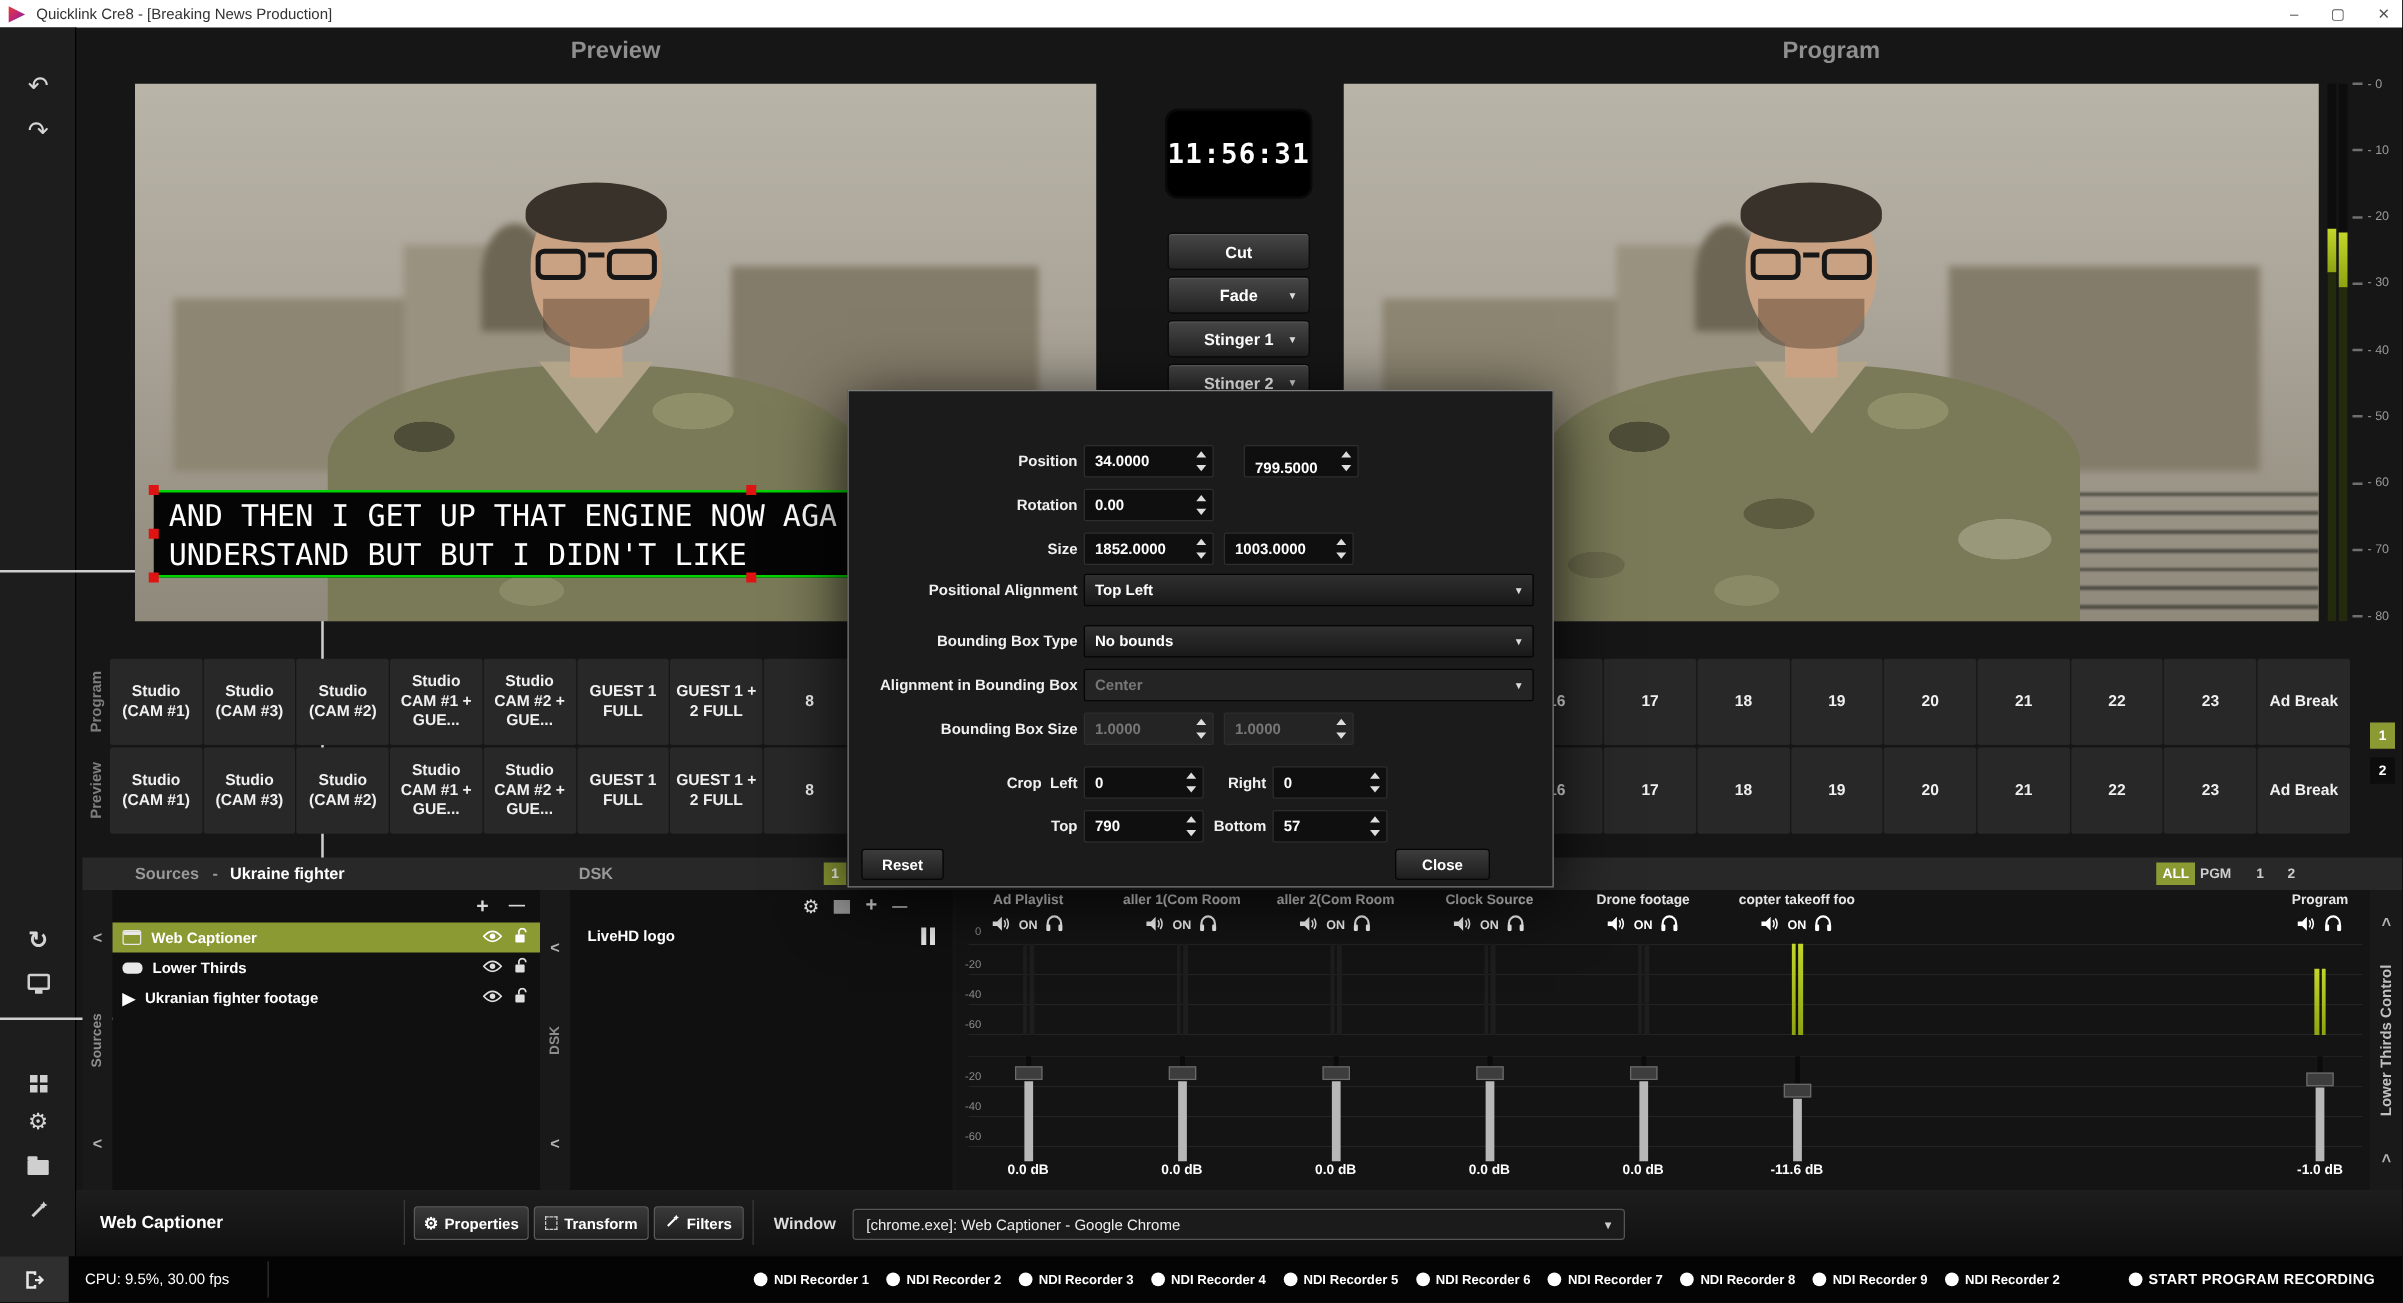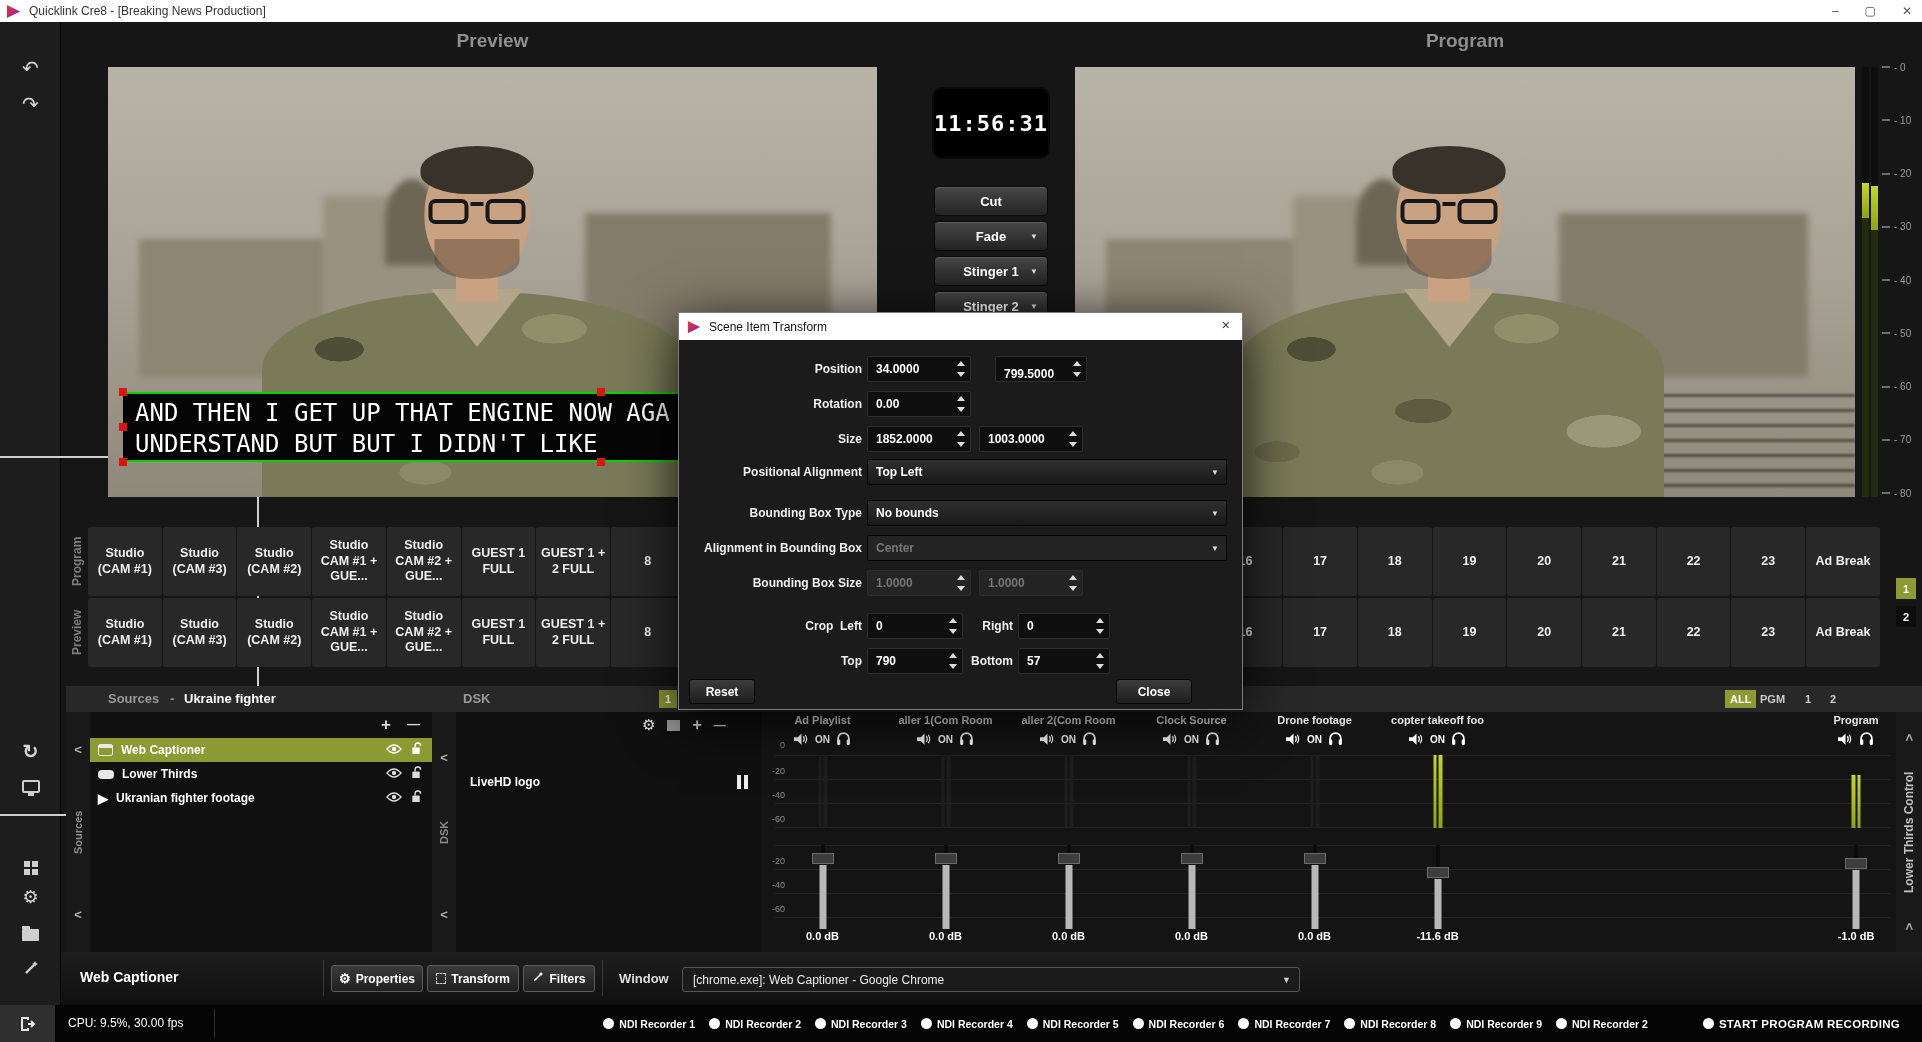--- a/index.html
+++ b/index.html
@@ -566,21 +566,21 @@
     <div class="arr" style="bottom:30px;">&lt;</div>
   </div>
 
   <div class="panel" style="left:456px; width:306px;">
     <div class="dskicons" style="left:186px;">
       <span style="font-size:15px;">⚙</span>
       <span class="sq"></span>
       <span style="font-size:16px; font-weight:bold;">+</span>
       <span style="font-size:12px; font-weight:bold;">—</span>
     </div>
-    <div style="position:absolute; top:30px; left:14px; right:14px; display:flex; align-items:center; justify-content:space-between;margin-top:33px;">
+    <div style="position:absolute; top:30px; left:14px; right:14px; display:flex; align-items:center; justify-content:space-between;">
       <span style="color:#fff; font-size:12px; font-weight:bold;">LiveHD logo</span>
       <span class="pauseic">
           <i></i>
           <i></i>
         </span>
     </div>
   </div>
 
   <div class="mixer">
     <div class="mix-gridlines" style="top:43px; height:74px;"></div>
@@ -874,29 +874,20 @@
           </span>
         </span>
       <span class="recitem recbig">
         <span class="dot"></span>
           <span>START PROGRAM RECORDING</span>
       </span>
     </div>
   </div>
 
   <div class="dialog">
-    <div class="dtitle">
-      <span class="qlogo" style="margin-left:8px;">
-          <svg width="14" height="14" viewBox="0 0 16 16">
-            <polygon points="1,1 15,8 1,15" fill="url(#qlg)"></polygon>
-          </svg>
-        </span>
-      <span class="dt">Scene Item Transform</span>
-      <span class="dclose">×</span>
-    </div>
 
     <div class="dlabel" style="top:43px;">Position</div>
     <div class="numfield" style="left:188px; top:43px; width:104px;">
         <span>34.0000</span>
         <span class="spin">
           <i class="su"></i>
           <i class="sd"></i>
         </span>
       </div>
     <div class="numfield" style="left:316px; top:43px; width:92px;align-items:flex-end;">

